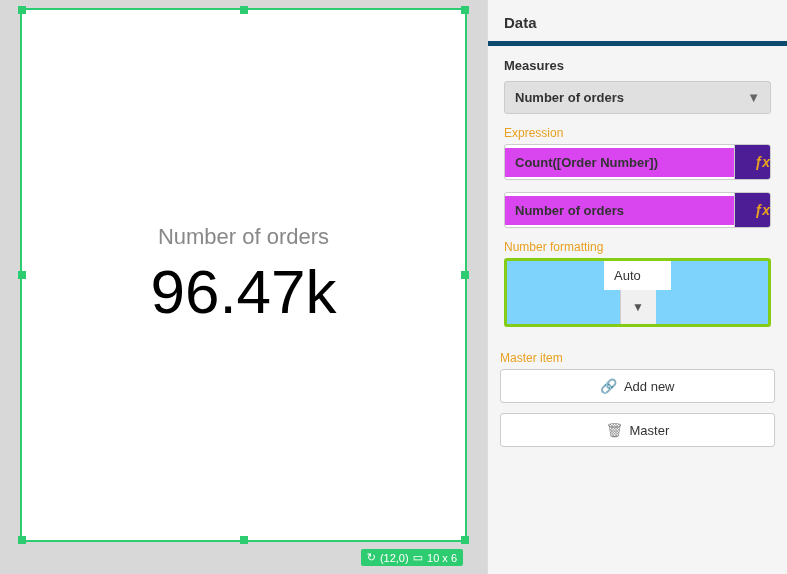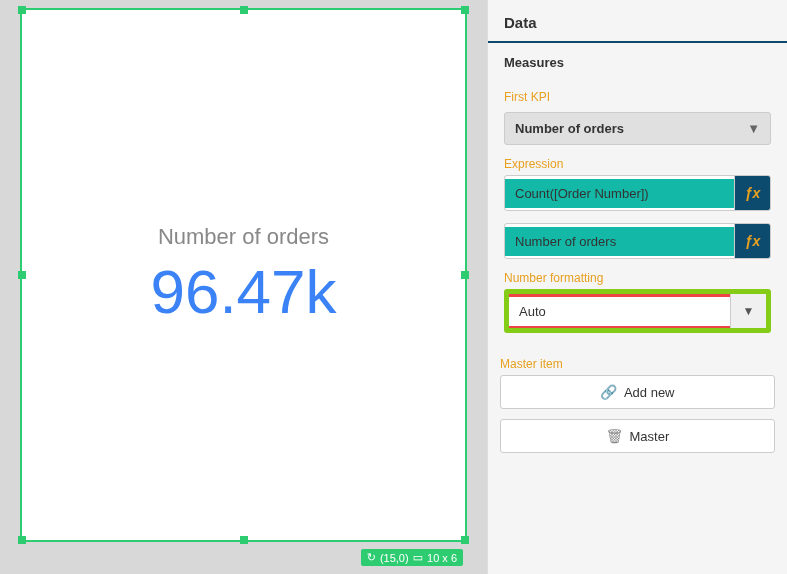--- a/index.html
+++ b/index.html
@@ -57,21 +57,21 @@
 
     .kpi-label {
       font-size: 22px;
       color: #888;
       font-weight: 400;
     }
 
     .kpi-value {
       font-size: 62px;
       font-weight: 300;
-      color: #3b82f6;
+      color: #000000;
       line-height: 1.1;
     }
 
     
     .widget-status {
       position: absolute;
       bottom: 8px;
       right: 24px;
       background: #2ecc71;
       color: white;
@@ -92,33 +92,33 @@
       display: flex;
       flex-direction: column;
       overflow-y: auto;
     }
 
     .panel-header {
       padding: 14px 16px 10px 16px;
       font-size: 15px;
       font-weight: 600;
       color: #333;
-      border-bottom: 2px solid #0c4a6e;
+      border-bottom: 5px solid #0c4a6e;
       background: #f5f5f5;
     }
 
     .panel-section {
       padding: 12px 16px 0 16px;
     }
 
     .section-title {
       font-size: 13px;
       font-weight: 600;
       color: #333;
-      margin-bottom: 20px;
+      margin-bottom: 8px;
     }
 
     .section-subtitle {
       font-size: 12px;
       color: #e8a020;
       margin-bottom: 8px;
     }
 
     .measure-dropdown {
       display: flex;
@@ -163,51 +163,53 @@
       overflow: hidden;
       background: #fff;
     }
 
     .field-input {
       flex: 1;
       border: none;
       padding: 7px 10px;
       font-size: 13px;
       color: #333;
-      background: #14b8a6;
+      background: #d946ef;
       outline: none;
+      font-weight: bold;
     }
 
     .fx-button {
       width: 36px;
       height: 34px;
-      background: #0c4a6e;
+      background: #4c1d95;
       border: none;
       border-left: 1px solid #ccc;
       display: flex;
       align-items: center;
-      justify-content: center;
+      justify-content: flex-end;
       cursor: pointer;
       flex-shrink: 0;
     }
 
     .fx-icon {
       color: #e8a020;
       font-size: 14px;
       font-style: italic;
       font-weight: bold;
     }
 
     .select-row {
       display: flex;
       align-items: center;
-      border: 5px solid #84cc16;
+      border: 3px solid #84cc16;
       border-radius: 3px;
       overflow: hidden;
-      background: #ef4444;
+      background: #7dd3fc;
+      flex-direction: column;
     }
 
     .select-field {
       flex: 1;
       border: none;
       padding: 7px 10px;
       font-size: 13px;
       color: #333;
       background: #fff;
       outline: none;
@@ -287,32 +289,31 @@
     <div class="handle bottom-left"></div>
     <div class="handle bottom-center"></div>
     <div class="handle bottom-right"></div>
 
     <div class="kpi-label">Number of orders</div>
     <div class="kpi-value">96.47k</div>
   </div>
 
   <div class="widget-status">
     <span>↻</span>
-    <span>(15,0)</span>
+    <span>(12,0)</span>
     <span>▭</span>
     <span>10 x 6</span>
   </div>
 </div>
 
 <div class="right-panel">
   <div class="panel-header">Data</div>
 
   <div class="panel-section">
     <div class="section-title">Measures</div>
-    <div class="section-subtitle">First KPI</div>
 
     <div class="measure-dropdown">
       <span>Number of orders</span>
       <span class="chevron">▼</span>
     </div>
 
     <div class="field-group">
       <div class="field-label">Expression</div>
       <div class="field-input-row">
         <input class="field-input" type="text" value="Count([Order Number])" style="">

